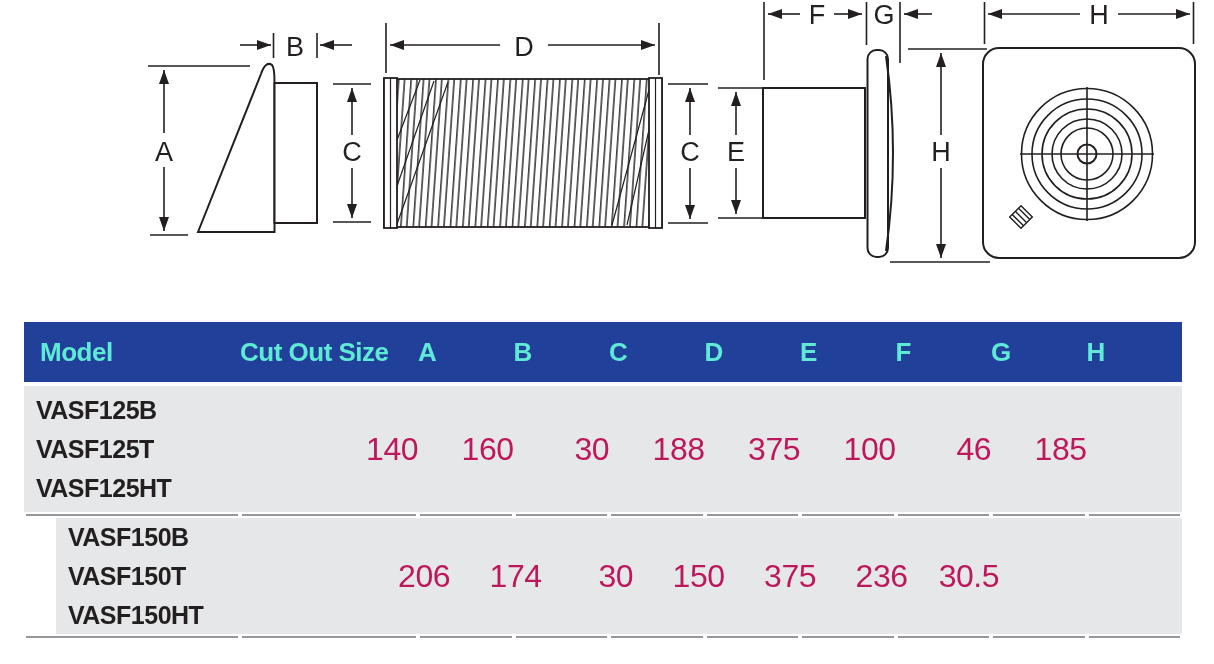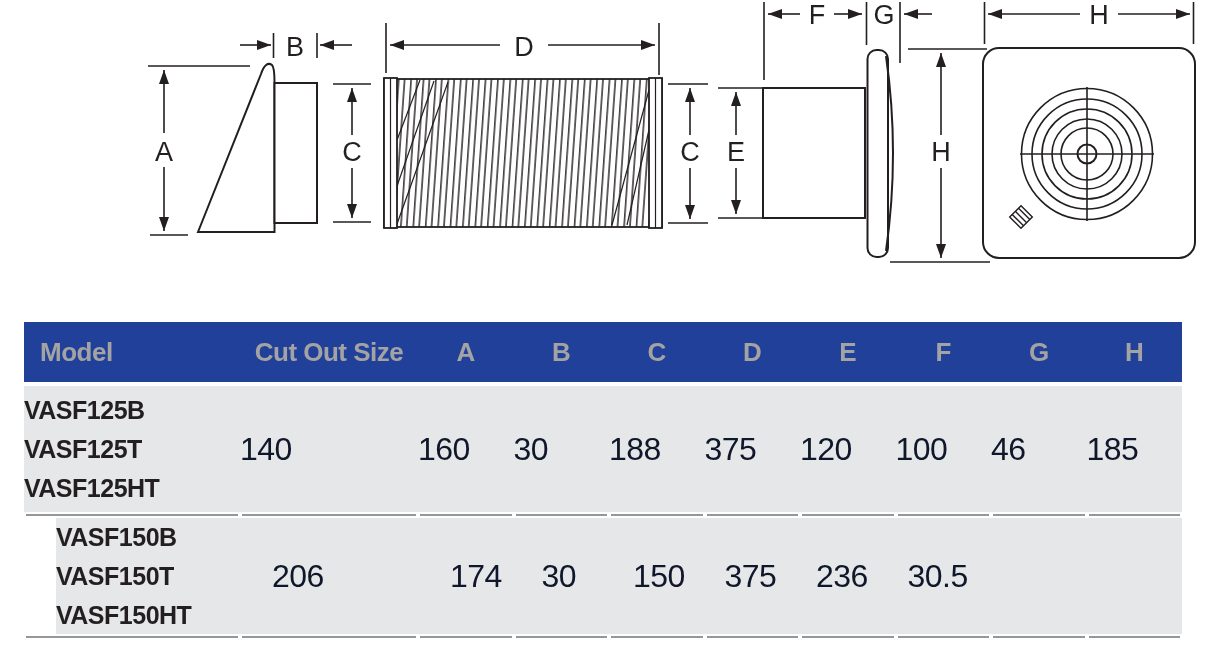--- a/index.html
+++ b/index.html
@@ -3,28 +3,28 @@
 <meta charset="utf-8">
 <style>
   html,body{margin:0;padding:0;background:#fff;}
   .sheet{position:relative;width:1214px;height:664px;background:#fff;overflow:hidden;
          font-family:"Liberation Sans","DejaVu Sans",sans-serif;}
   .sheet svg{position:absolute;top:0;left:0;}
   svg text{font-family:"Liberation Sans","DejaVu Sans",sans-serif;font-size:27px;fill:#231f20;}
 
   .spec-table{position:absolute;left:24px;top:322px;width:1158px;}
   .tgrid{display:grid;grid-template-columns:216px 178px repeat(8,1fr);align-items:center;}
-  .thead{background:#21409a;height:60px;color:#a3a3a3;font-weight:bold;font-size:26px;letter-spacing:-0.5px;}
-  .thead .th{text-align:center;}
+  .thead{background:#21409a;height:60px;color:#5eead4;font-weight:bold;font-size:26px;letter-spacing:-0.5px;}
+  .thead .th{}
   .thead .th.model-col{text-align:left;padding-left:16px;}
   .trow{background:#e6e7e8;}
   .trow.r1{height:126px;margin-top:4px;}
   .trow.r2{height:116px;margin-left:32px;}
-  .model-cell{padding-left:0;font-weight:bold;font-size:25px;line-height:39px;color:#231f20;letter-spacing:-0.5px;}
-  .num-cell{text-align:left;font-size:32px;color:#0f172a;letter-spacing:-0.5px;}
+  .model-cell{padding-left:12px;font-weight:bold;font-size:25px;line-height:39px;color:#231f20;letter-spacing:-0.5px;}
+  .num-cell{text-align:right;font-size:32px;color:#be185d;letter-spacing:-0.5px;}
   .sep{height:6px;display:grid;grid-template-columns:216px 178px repeat(8,1fr);align-items:center;}
   .sep .seg{height:2px;background:#95979a;margin:0 2px;}
 </style>
 </head>
 <body>
 
 <div class="sheet">
 
   <svg width="1214" height="300" viewBox="0 0 1214 300">
     <defs>
@@ -181,21 +181,20 @@
       <div class="model-cell">
         <div>VASF125B</div>
         <div>VASF125T</div>
         <div>VASF125HT</div>
       </div>
       <div class="num-cell">140</div>
       <div class="num-cell">160</div>
       <div class="num-cell">30</div>
       <div class="num-cell">188</div>
       <div class="num-cell">375</div>
-      <div class="num-cell">120</div>
       <div class="num-cell">100</div>
       <div class="num-cell">46</div>
       <div class="num-cell">185</div>
     </div>
 
     <div class="sep">
       <div class="seg"></div>
         <div class="seg"></div>
         <div class="seg"></div>
         <div class="seg"></div>

